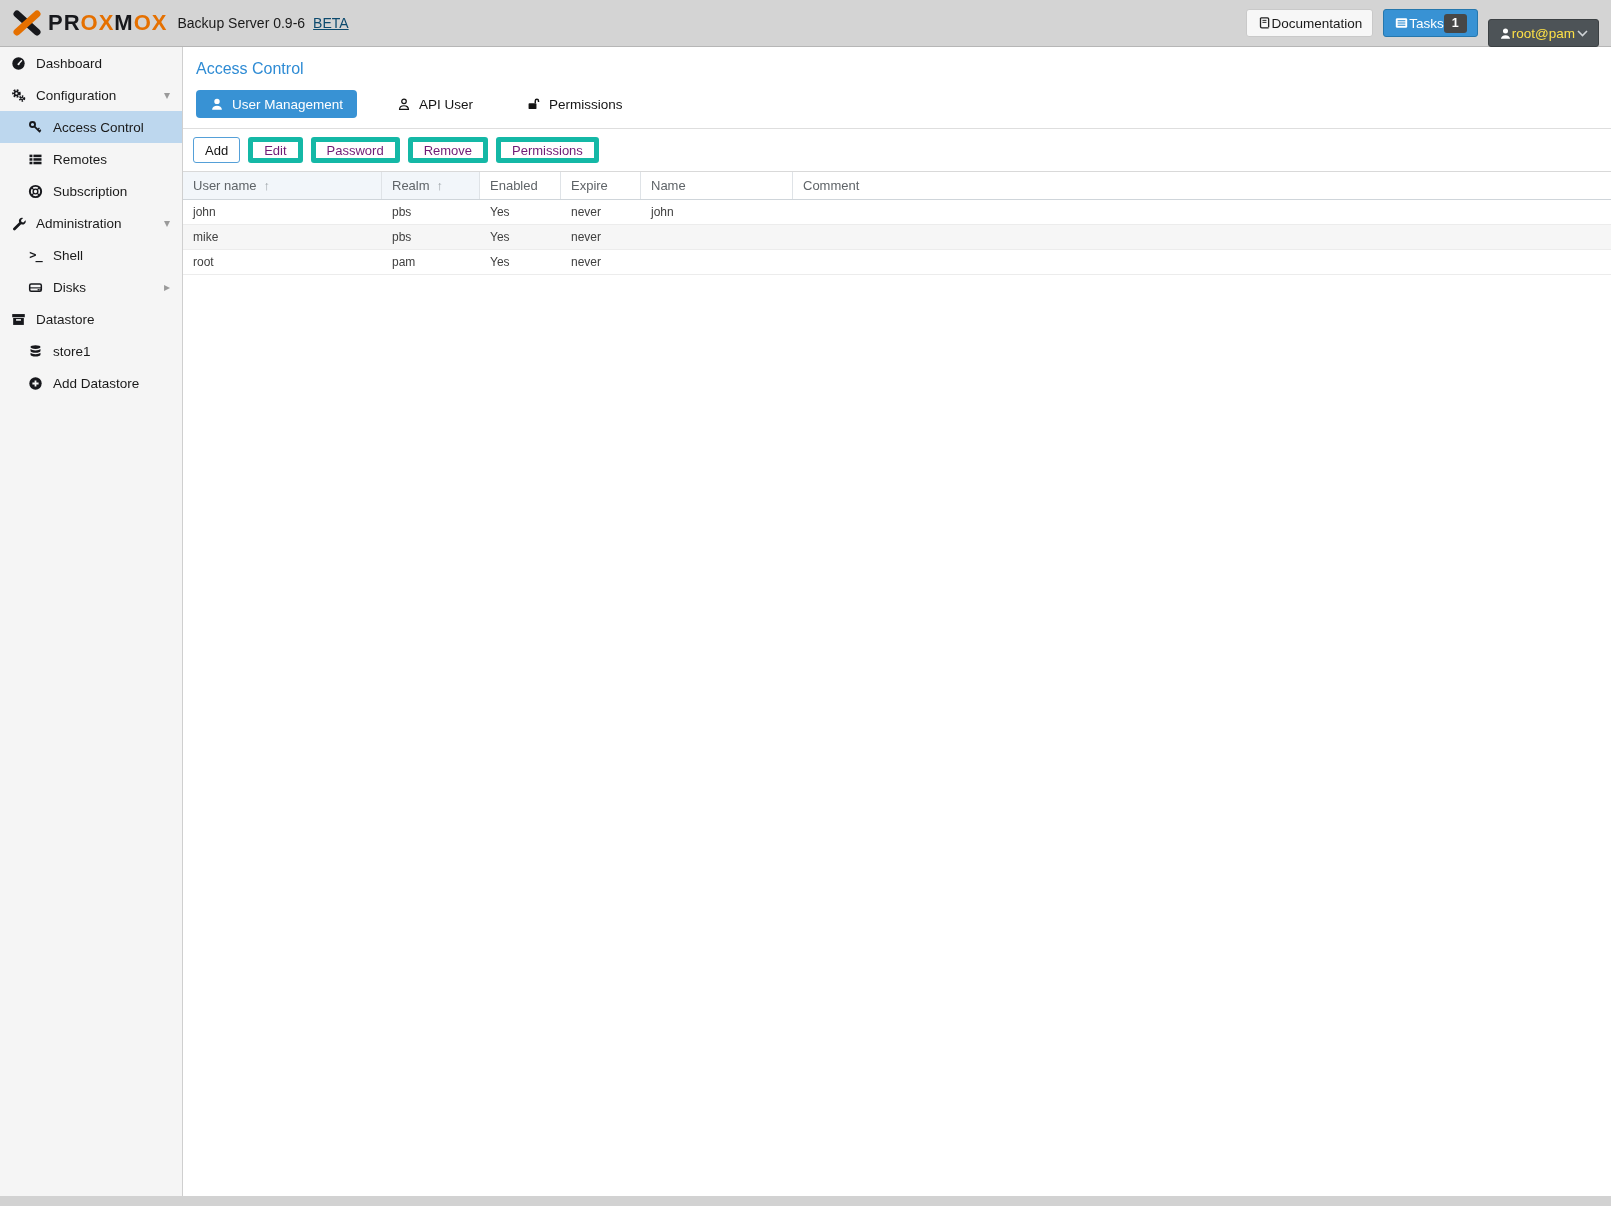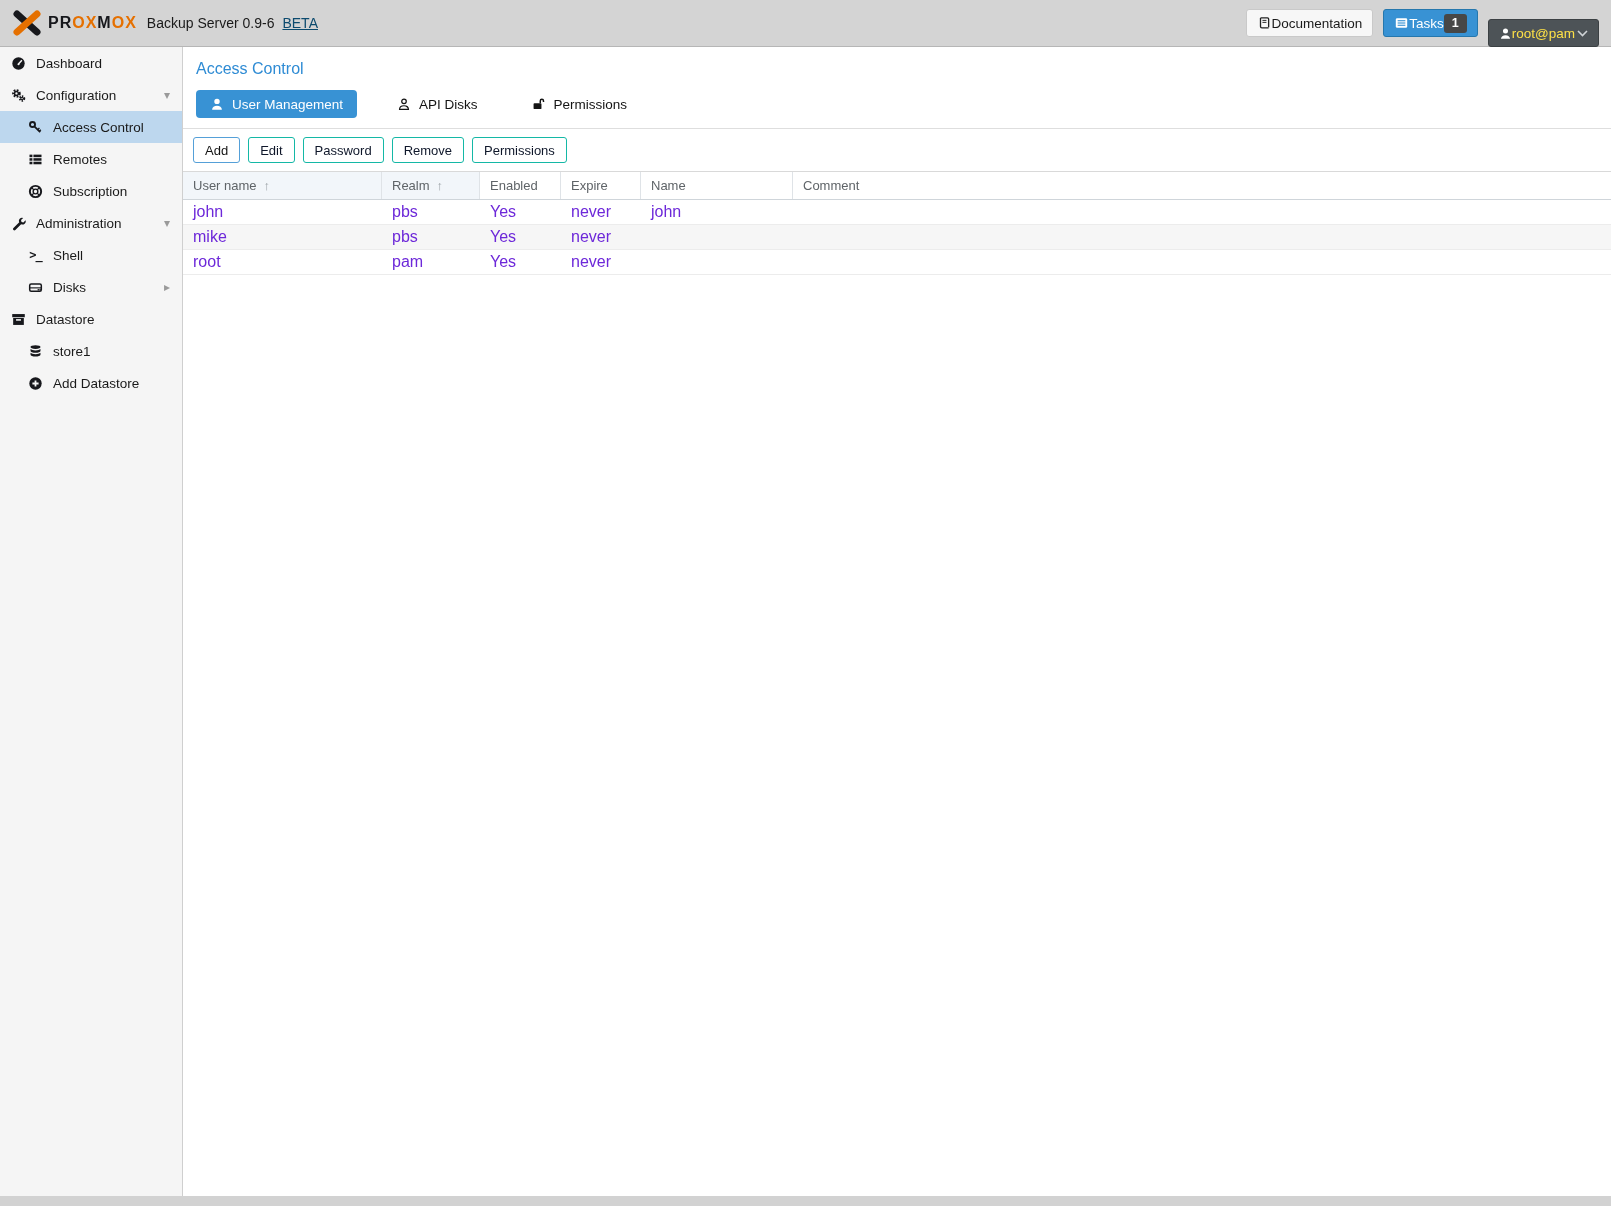--- a/index.html
+++ b/index.html
@@ -11,21 +11,21 @@
     font-size:13px;
     overflow:hidden;
   }
 
   
   .topbar {
     height:47px; background:#d4d4d4; border-bottom:1px solid #b6b6b6;
     display:flex; align-items:center; padding:0 12px;
   }
   .logo { display:flex; align-items:center; gap:6px; margin-right:10px; }
-  .logo-word { font-size:16px; font-weight:bold; letter-spacing:1px; color:#17181c; }
+  .logo-word { font-size:22px; font-weight:bold; letter-spacing:1px; color:#17181c; }
   .logo-word .ox { color:#e57000; }
   .product { font-size:14px; color:#1a1a1a; margin-right:8px; }
   .beta-link { font-size:14px; color:#0c4a6e; text-decoration:underline; cursor:pointer; }
   .topbar-spacer { flex:1; }
   .tb-btn {
     height:28px; display:inline-flex; align-items:center; 
     padding:0 10px; border-radius:3px; font-size:13.5px; cursor:pointer;
     margin-left:10px; border:1px solid transparent;
   }
   .tb-btn.light { background:#f7f7f7; border-color:#c9c9c9; color:#1a1a1a; }
@@ -64,37 +64,37 @@
     border-radius:4px; font-size:13.5px; cursor:pointer; color:#141414;
   }
   .tab.active { background:#3892d4; color:#fff; }
   .toolbar { display:flex; align-items:center; gap:8px; padding:8px 0 8px 10px; border-bottom:1px solid #d9d9d9; }
   .btn {
     height:26px; padding:0 11px; border-radius:3px; background:#fff;
     font-size:13px; display:inline-flex; align-items:center; cursor:pointer;
     font-family:"Liberation Sans", sans-serif;
   }
   .btn.primary { border:1px solid #55a0d8; color:#141414; }
-  .btn.disabled { border:1px solid #14b8a6; color:#0f172a; cursor:default; }
+  .btn.disabled { border:5px solid #14b8a6; color:#701a75; cursor:default; }
 
   
   .grid { width:100%; }
   .grid-header { display:flex; height:28px; border-bottom:1px solid #cfd5da; }
   .gh-cell {
     display:flex; align-items:center; padding-left:10px; font-size:13px;
     color:#5f6468; border-right:1px solid #dfe3e7; background:#fff; cursor:pointer;
     overflow:hidden; white-space:nowrap;
   }
   .gh-cell.sorted { background:#f2f6fa; }
   .gh-cell .arrow { color:#9aa0a5; margin-left:7px; font-size:13px; }
   .gh-cell.last { border-right:none; }
   .grid-row { display:flex; height:25px; border-bottom:1px solid #ececec; background:#fff; cursor:pointer; }
   .grid-row.alt { background:#f6f6f6; }
   .g-cell {
-    display:flex; align-items:center; padding-left:10px; font-size:16px; color:#6d28d9;
+    display:flex; align-items:center; padding-left:10px; font-size:12px; color:#404040;
     overflow:hidden; white-space:nowrap;
   }
   .c0 { width:199px; flex:none; } .c1 { width:98px; flex:none; }
   .c2 { width:81px; flex:none; }  .c3 { width:80px; flex:none; }
   .c4 { width:152px; flex:none; } .c5 { flex:1; min-width:0; }
 
   svg { display:block; }
 </style>
 </head>
 <body>
@@ -296,21 +296,21 @@
         </svg>
         <span>User Management</span>
       </div>
       <div class="tab">
         <svg width="14" height="14" viewBox="0 0 16 16">
           <g fill="none" stroke="#141414" stroke-width="1.4">
               <circle cx="8" cy="4.9" r="2.6"></circle>
               <path d="M2.9 14.2c0-2.6 2.3-4.2 5.1-4.2s5.1 1.6 5.1 4.2z"></path>
             </g>
         </svg>
-        <span>API Disks</span>
+        <span>API User</span>
       </div>
       <div class="tab">
         <svg width="14" height="14" viewBox="0 0 16 16">
           <rect x="1.8" y="7" width="9" height="6.8" rx="1" fill="#141414"></rect>
           <path d="M8.6 7V4.5a2.7 2.7 0 0 1 5.4 0v1.3h-1.7V4.5a1 1 0 0 0-2 0V7z" fill="#141414"></path>
         </svg>
         <span>Permissions</span>
       </div>
     </div>
 

